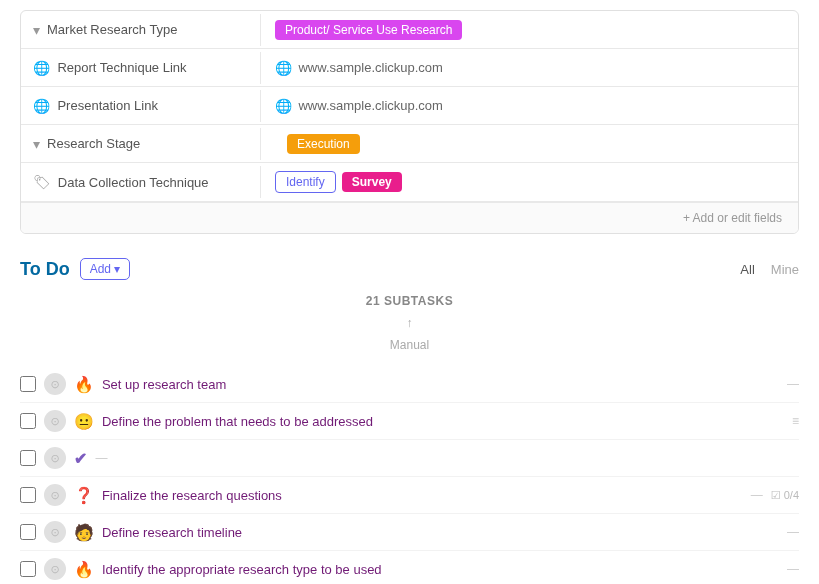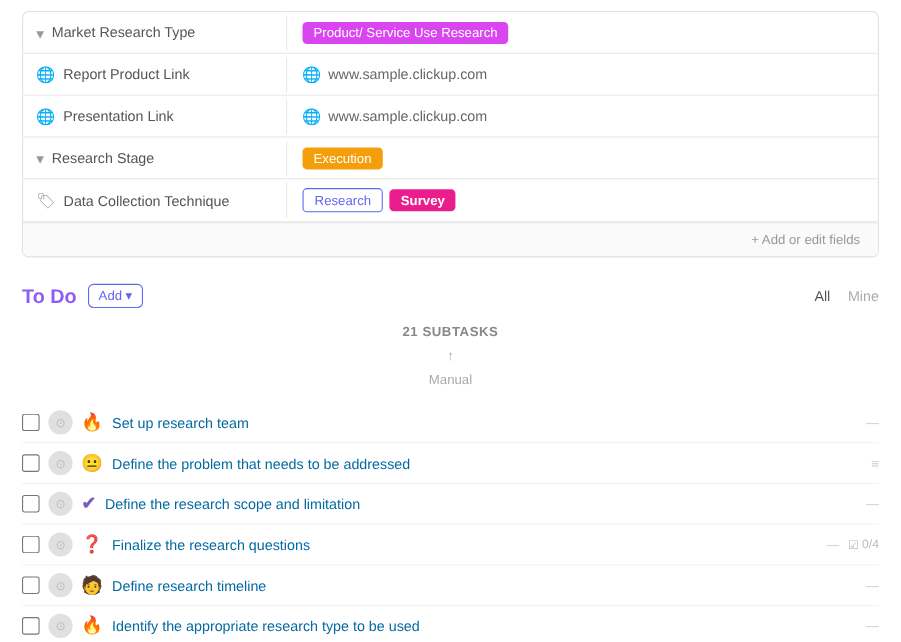--- a/index.html
+++ b/index.html
@@ -56,21 +56,21 @@
     .badge {
       display: inline-flex;
       align-items: center;
       padding: 3px 10px;
       border-radius: 4px;
       font-size: 12px;
       font-weight: 500;
       color: #fff;
     }
     .badge-purple { background: #d946ef; }
-    .badge-orange { background: #f59e0b; }
+    .badge-orange { background: #f59e0b; margin-left: 12px; }
     .badge-pink { background: #e91e8c; font-weight: bold; }
     .badge-blue-outline {
       background: none;
       border: 1.5px solid #6366f1;
       color: #6366f1;
     }
     .link-value {
       color: #666;
       font-size: 13px;
       display: flex;
@@ -105,21 +105,21 @@
       margin-bottom: 10px;
     }
     .todo-left {
       display: flex;
       align-items: center;
       gap: 10px;
     }
     .todo-title {
       font-size: 18px;
       font-weight: 600;
-      color: #8b5cf6;
+      color: #0369a1;
     }
     .add-btn {
       display: flex;
       align-items: center;
       gap: 3px;
       border: 1.5px solid #6366f1;
       color: #6366f1;
       background: none;
       border-radius: 5px;
       padding: 3px 9px;
@@ -193,21 +193,21 @@
       color: #888;
       position: relative;
     }
     .task-emoji {
       font-size: 16px;
       flex-shrink: 0;
     }
     .task-name {
       flex: 1;
       font-size: 13px;
-      color: #0369a1;
+      color: #701a75;
     }
     .task-actions {
       display: flex;
       align-items: center;
       gap: 6px;
       color: #ccc;
       font-size: 12px;
     }
     .checklist-badge {
       display: flex;
@@ -227,21 +227,21 @@
       <span>Market Research Type</span>
     </div>
     <div class="field-value">
       <span class="badge badge-purple">Product/ Service Use Research</span>
     </div>
   </div>
 
   <div class="field-row">
     <div class="field-label">
       <span class="icon">🌐</span>
-      <span>Report Product Link</span>
+      <span>Report Technique Link</span>
     </div>
     <div class="field-value link-value">
       <span class="link-icon">🌐</span>
       <span>www.sample.clickup.com</span>
     </div>
   </div>
 
   <div class="field-row">
     <div class="field-label">
       <span class="icon">🌐</span>
@@ -262,21 +262,21 @@
       <span class="badge badge-orange">Execution</span>
     </div>
   </div>
 
   <div class="field-row">
     <div class="field-label">
       <span class="icon">🏷</span>
       <span>Data Collection Technique</span>
     </div>
     <div class="field-value">
-      <span class="badge badge-blue-outline">Research</span>
+      <span class="badge badge-blue-outline">Identify</span>
       <span class="badge badge-pink">Survey</span>
     </div>
   </div>
 
   <div class="add-fields-row">
     <button class="add-fields-btn">+ Add or edit fields</button>
   </div>
 </div>
 
 <div class="todo-section">
@@ -321,21 +321,20 @@
       <span class="task-name">Define the problem that needs to be addressed</span>
       <span class="task-actions">≡</span>
     </div>
 
     <div class="task-row">
       <input type="checkbox" class="task-checkbox" style="">
       <div class="task-avatar">
           <span style="font-size:11px;color:#bbb;">⊙</span>
         </div>
       <span class="task-emoji" style="color:#7c5cbf;font-weight:bold;">✔</span>
-      <span class="task-name">Define the research scope and limitation</span>
       <span class="task-actions">—</span>
     </div>
 
     <div class="task-row">
       <input type="checkbox" class="task-checkbox" style="">
       <div class="task-avatar">
           <span style="font-size:11px;color:#bbb;">⊙</span>
         </div>
       <span class="task-emoji">❓</span>
       <span class="task-name">Finalize the research questions</span>

